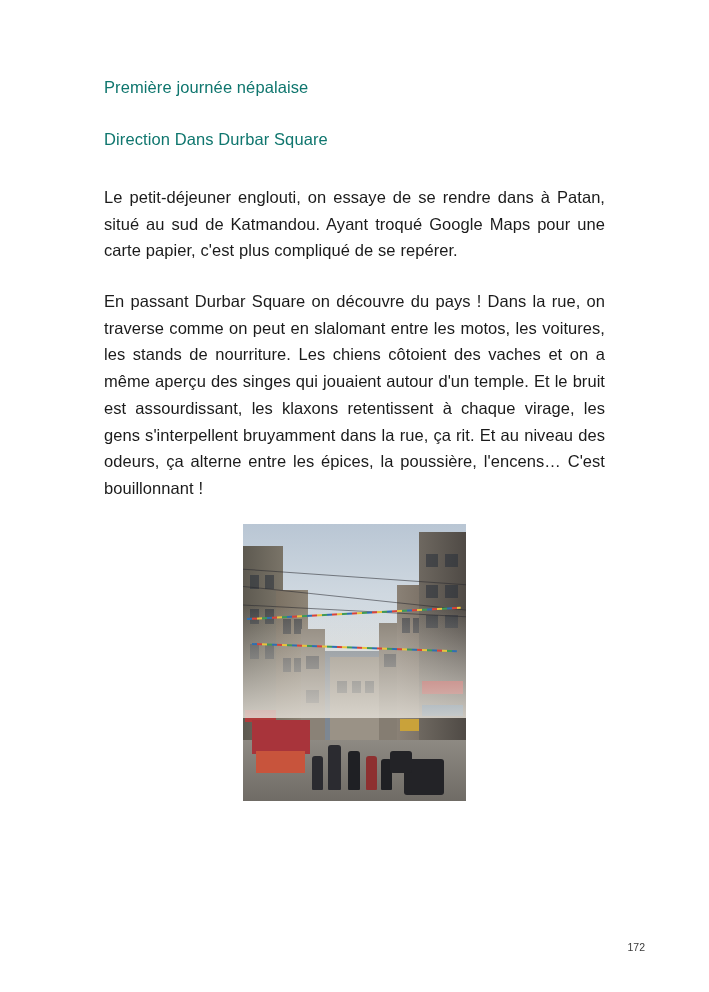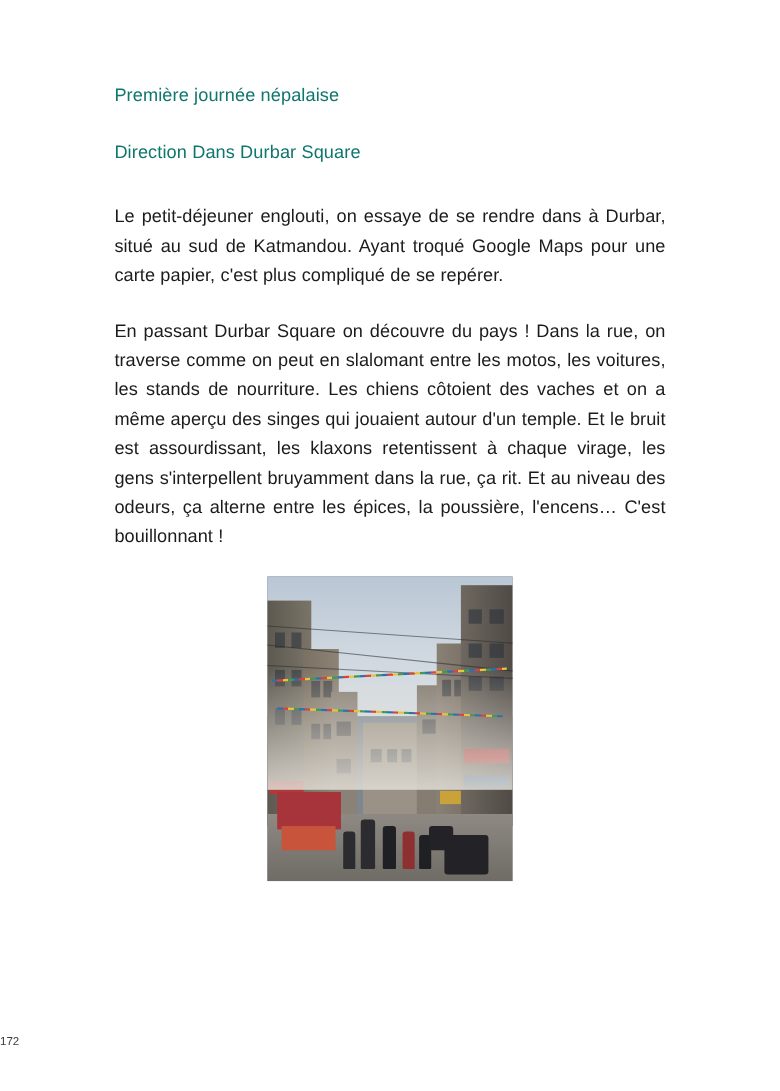--- a/index.html
+++ b/index.html
@@ -134,36 +134,36 @@
     position: absolute;
     bottom: 2%;
     background: #232327;
     border-radius: 3px;
   }
   .pagenum {
     position: absolute;
     left: 0;
     top: 941px;
     width: 645px;
-    text-align: left;
+    text-align: right;
     font-size: 10.5px;
     color: #3a3a3a;
   }
 </style>
 </head>
 <body>
 
 <div class="page">
 
   <div class="content">
 
     <div class="heading">Première journée népalaise</div>
     <div class="heading second">Direction Dans Durbar Square</div>
 
-    <p class="para">Le petit-déjeuner englouti, on essaye de se rendre dans à Durbar, situé au sud de Katmandou. Ayant troqué Google Maps pour une carte papier, c'est plus compliqué de se repérer.</p>
+    <p class="para">Le petit-déjeuner englouti, on essaye de se rendre dans à Patan, situé au sud de Katmandou. Ayant troqué Google Maps pour une carte papier, c'est plus compliqué de se repérer.</p>
     <p class="para">En passant Durbar Square on découvre du pays ! Dans la rue, on traverse comme on peut en slalomant entre les motos, les voitures, les stands de nourriture. Les chiens côtoient des vaches et on a même aperçu des singes qui jouaient autour d'un temple. Et le bruit est assourdissant, les klaxons retentissent à chaque virage, les gens s'interpellent bruyamment dans la rue, ça rit. Et au niveau des odeurs, ça alterne entre les épices, la poussière, l'encens… C'est bouillonnant !</p>
 
     <div class="figure">
       <div class="photo">
         <div class="sky"></div>
 
         <div class="bldg l1">
           <div class="win" style="left:18%;top:14%;width:22%;height:7%"></div>
           <div class="win" style="left:55%;top:14%;width:22%;height:7%"></div>
           <div class="win" style="left:18%;top:31%;width:22%;height:7%"></div>

